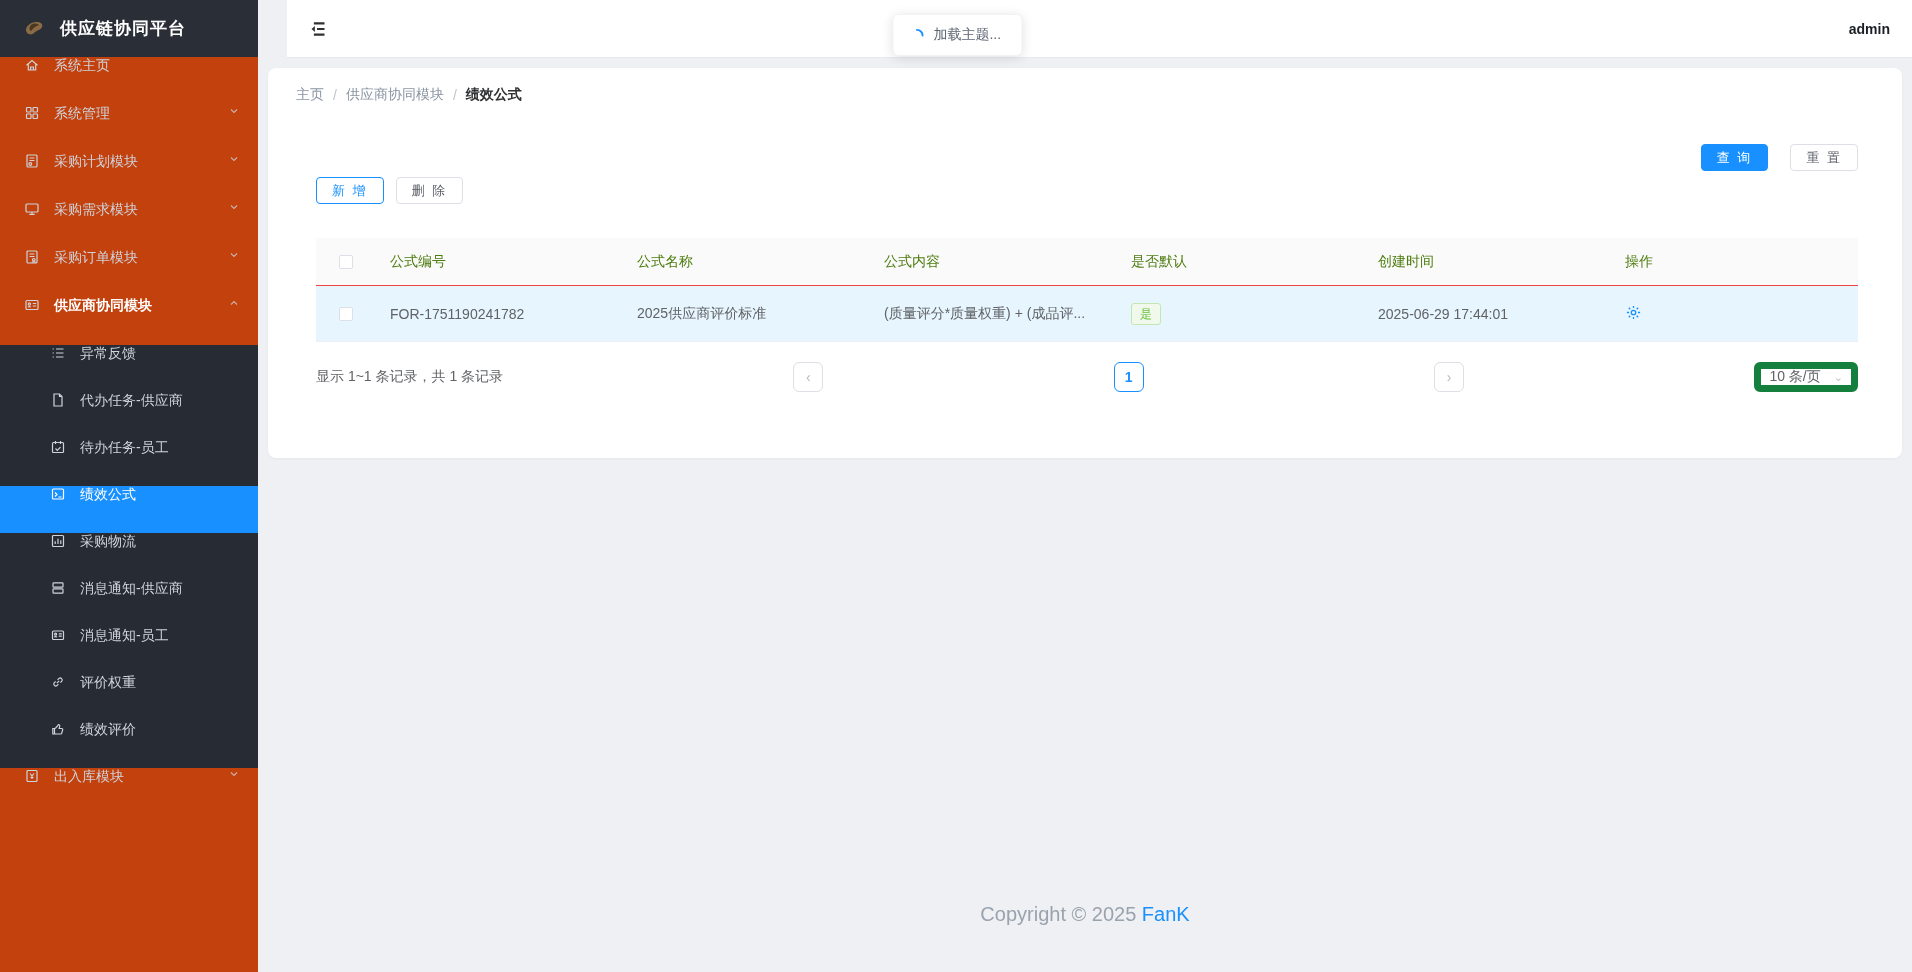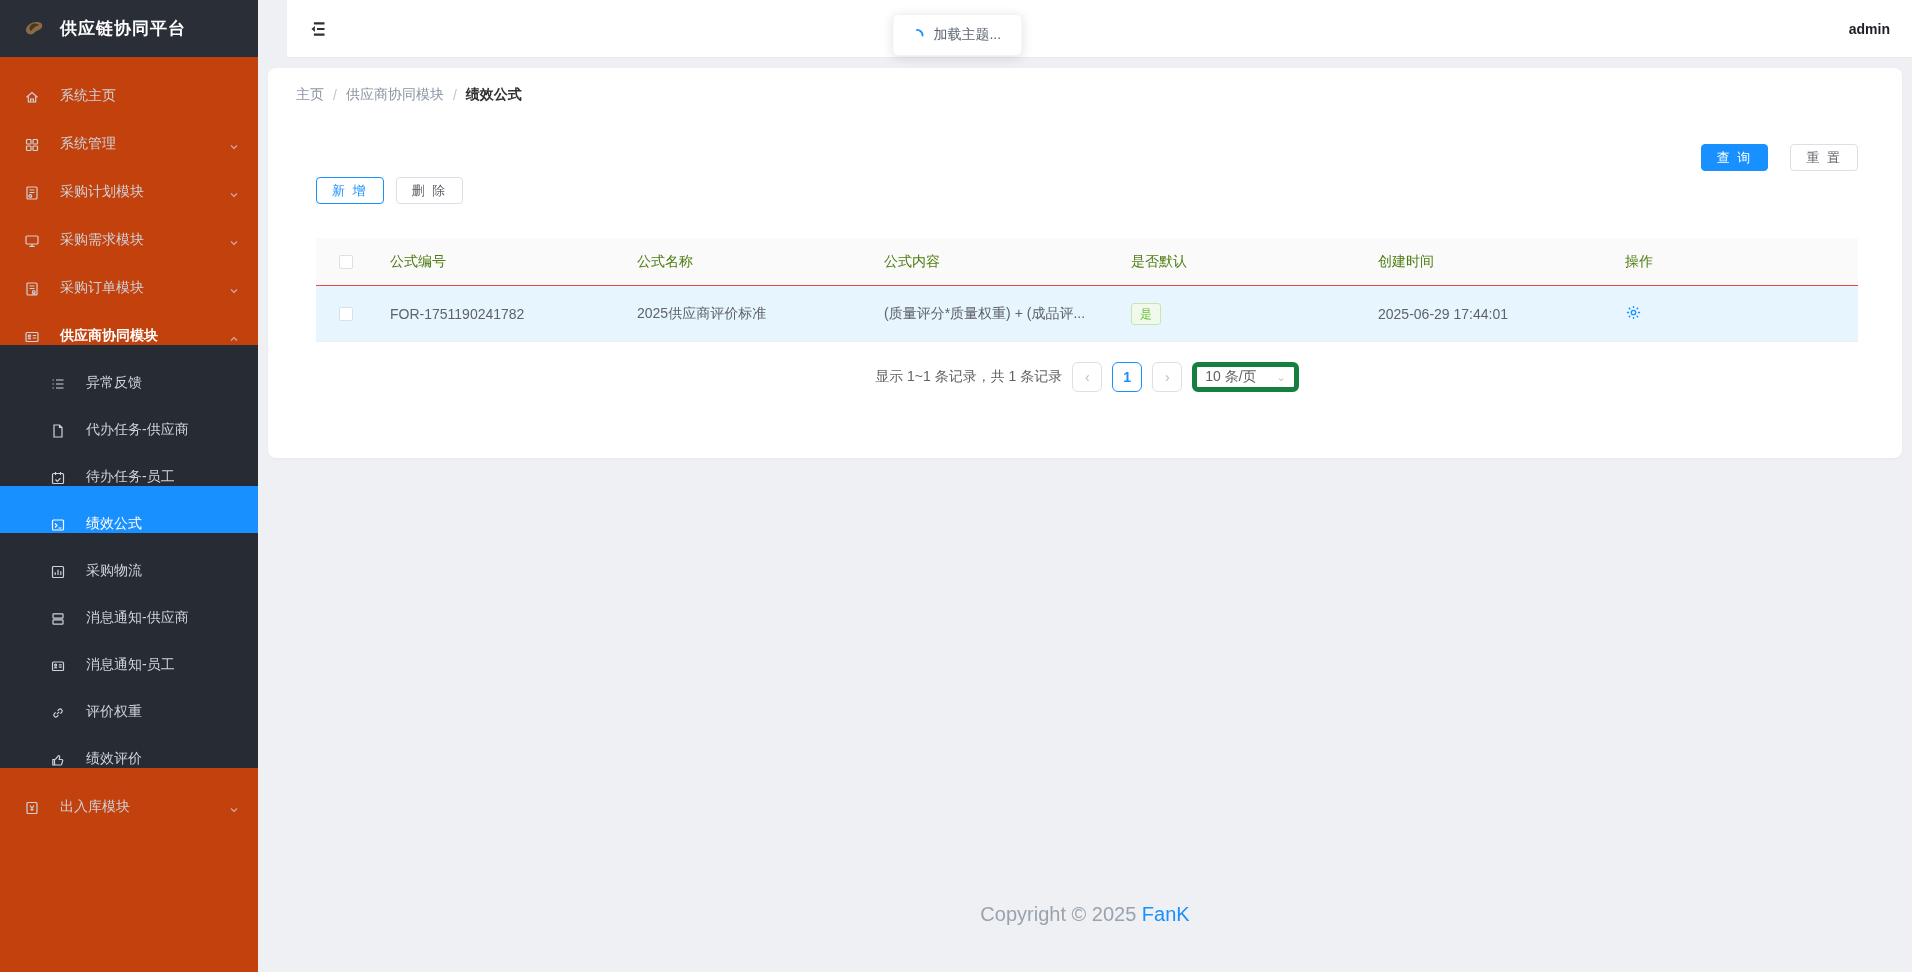--- a/index.html
+++ b/index.html
@@ -5,21 +5,21 @@
   * { margin:0; padding:0; box-sizing:border-box; }
   html,body { width:1912px; height:972px; overflow:hidden; background:#21242b;
     font-family:"Liberation Sans","DejaVu Sans",sans-serif; }
   .app { display:flex; width:1912px; height:972px; background:#eef0f4; }
 
   
   .sidebar { width:258px; flex:0 0 258px; background:#c2410c; color:#d3d7de; display:flex; flex-direction:column; }
   .logo-bar { height:57px; display:flex; align-items:center; gap:14px; padding-left:22px; background:#2a2e37; }
   .logo-bar .title { color:#ffffff; font-size:17px; font-weight:bold; letter-spacing:1px; }
   .nav { flex:1; overflow:hidden; }
-  .mi { height:48px; display:flex; align-items:flex-end; gap:20px; padding:0 18px 0 24px; font-size:14px; color:#cfd3db; cursor:pointer; position:relative; }
+  .mi { height:48px; display:flex; align-items:flex-start; gap:14px; padding:0 18px 0 24px; font-size:14px; color:#cfd3db; cursor:pointer; position:relative; }
   .mi .lbl { flex:1; }
   .mi.parent-open .lbl { color:#ffffff; font-weight:bold; }
   .mi svg.glyph { width:16px; height:16px; flex:0 0 16px; }
   .mi svg.chev { width:12px; height:12px; flex:0 0 12px; opacity:.75; }
   .sub { background:#272b33; }
   .sub .mi { height:47px; padding-left:50px; }
   .sub .mi.active { background:#1890ff; color:#ffffff; }
   .sub .mi.active .lbl { color:#ffffff; }
 
   
@@ -46,24 +46,24 @@
   .tr { display:grid; grid-template-columns:60px repeat(6,1fr); align-items:center; }
   .tr.head { background:#fafafa; height:48px; color:#4d7c0f; font-weight:normal; border-bottom:1px solid #ef4444; }
   .tr.row { background:#e7f6fe; height:55px; color:#606266; }
   .td { padding-left:14px; white-space:nowrap; overflow:hidden; }
   .td.chk { display:flex; justify-content:center; padding-left:0; }
   .checkbox { width:14px; height:14px; border:1px solid #dcdfe6; border-radius:2px; background:#ffffff; cursor:pointer; }
   .tag-yes { display:inline-block; padding:3px 8px; font-size:12px; line-height:14px; color:#67c23a; background:#f0f9eb; border:1px solid #c2e7b0; border-radius:3px; }
   .gear { cursor:pointer; color:#1890ff; display:inline-flex; }
 
   
-  .pager { margin-top:20px; display:flex; justify-content:center; align-items:center; gap:10px; font-size:14px; color:#606266; }
+  .pager { margin-top:20px; display:flex; justify-content:space-between; align-items:center; gap:10px; font-size:14px; color:#606266; }
   .pg-btn { width:30px; height:30px; border:1px solid #dcdfe6; border-radius:6px; background:#ffffff; display:flex; align-items:center; justify-content:center; color:#b6bac1; cursor:pointer; font-size:14px; }
   .pg-num { width:30px; height:30px; border:1px solid #1890ff; border-radius:6px; background:#ffffff; display:flex; align-items:center; justify-content:center; color:#1890ff; font-weight:bold; cursor:pointer; }
-  .pg-size { height:30px; min-width:78px; border:5px solid #15803d; border-radius:6px; background:#ffffff; display:flex; align-items:center; justify-content:center; gap:20px; padding:0 8px; color:#606266; cursor:pointer; }
+  .pg-size { height:30px; min-width:78px; border:7px solid #15803d; border-radius:6px; background:#ffffff; display:flex; align-items:center; justify-content:center; gap:13px; padding:0 8px; color:#606266; cursor:pointer; }
   .pg-size .caret { color:#c0c4cc; font-size:11px; }
 
   
   .footer { margin-top:auto; text-align:center; padding-bottom:46px; font-size:20px; color:#9aa3ad; }
   .footer a { color:#1890ff; text-decoration:none; cursor:pointer; }
 
   
   .toast { position:fixed; left:50%; top:14px; transform:translateX(-49%); background:#ffffff; border-radius:6px;
     box-shadow:0 2px 12px rgba(0,0,0,.12); border:1px solid #f1f2f4; padding:11px 20px 11px 16px; display:flex; align-items:center; gap:9px;
     font-size:14px; color:#5c6572; z-index:50; }

